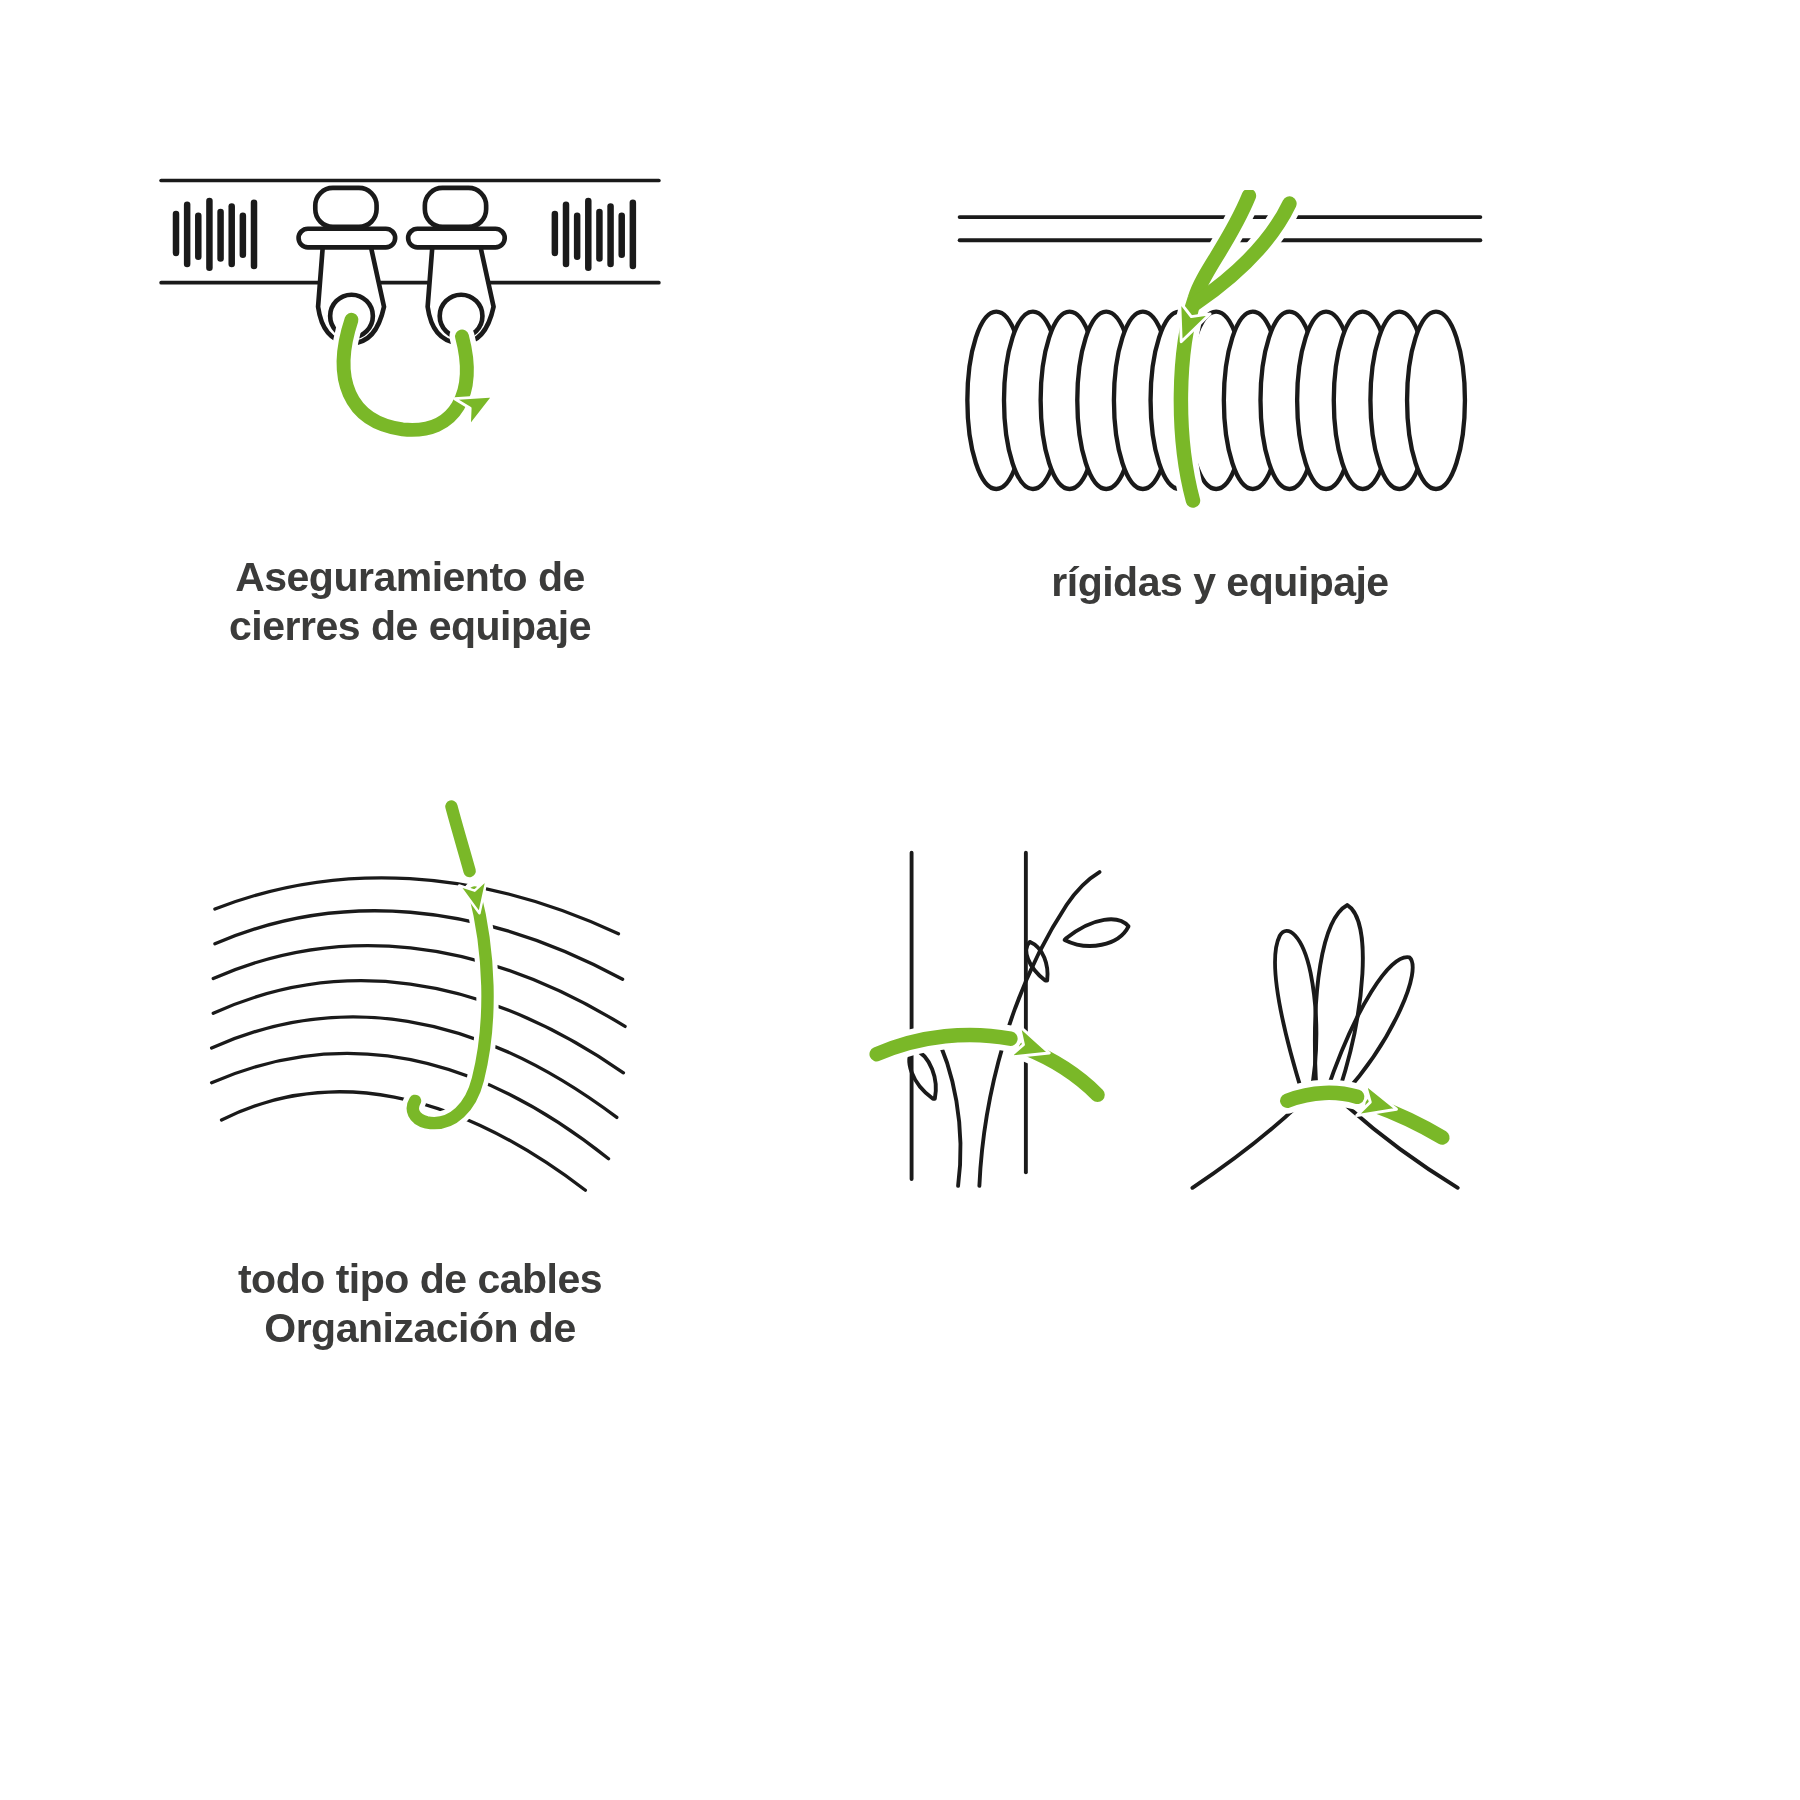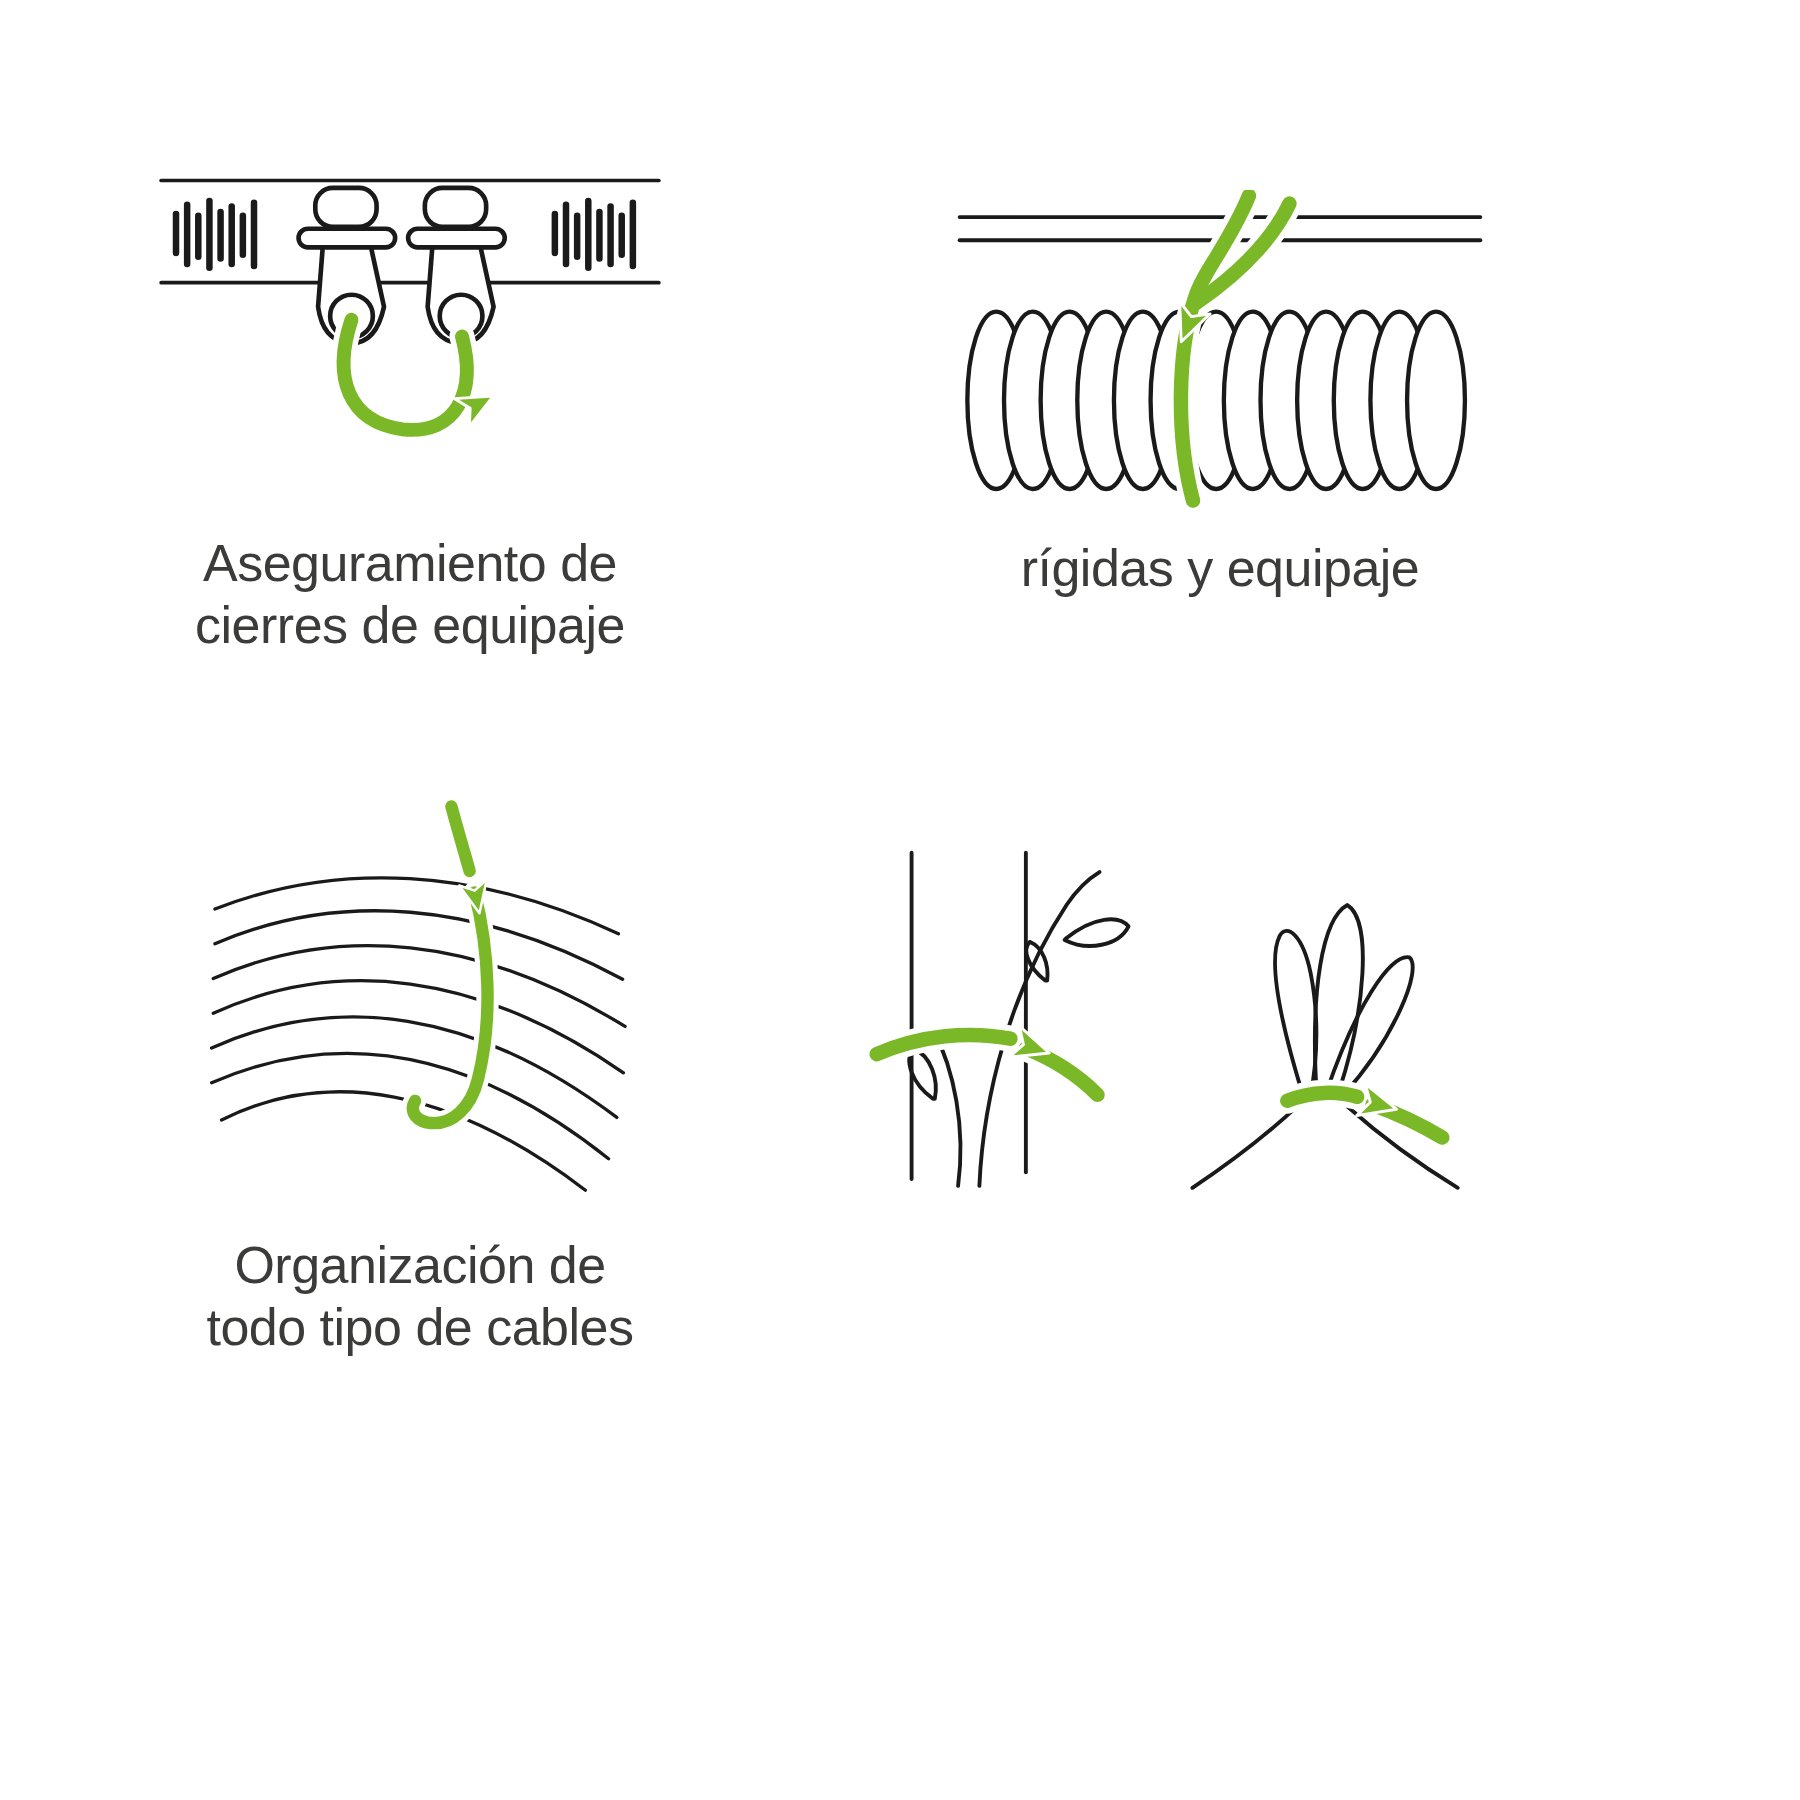--- a/index.html
+++ b/index.html
@@ -15,22 +15,22 @@
     font-family:"Liberation Sans",sans-serif;
     overflow:hidden;
   }
   figure.use-case{position:absolute;margin:0;display:flex;flex-direction:column;align-items:center;}
   .uc1{left:110px;top:160px;width:600px;}
   .uc2{left:920px;top:190px;width:600px;}
   .uc3{left:120px;top:785px;width:600px;}
   .uc4{left:850px;top:845px;width:650px;}
   .art{display:flex;justify-content:center;align-items:flex-start;}
   figcaption.caption{
-    margin-top:19px;text-align:center;font-weight:normal;
-    color:var(--text,#3b3b3a);font-size:52px;line-height:1.2;letter-spacing:-0.5px;
+    margin-top:40px;text-align:center;font-weight:bold;
+    color:var(--text,#3b3b3a);font-size:41px;line-height:1.2;letter-spacing:-0.5px;
     width:100%;
   }
   .cap-line{display:block;white-space:nowrap;}
   
   .ln,.ln4{fill:none;stroke:var(--line,#1a1a1a);stroke-linecap:round;stroke-linejoin:round;}
   .ln4{stroke-width:4;}
   .lnf{fill:#fff;stroke:var(--line,#1a1a1a);stroke-width:5;stroke-linejoin:round;}
   .ell{fill:#fff;stroke:var(--line,#1a1a1a);stroke-width:4.5;}
   .tooth{stroke:var(--line,#1a1a1a);stroke-width:7;stroke-linecap:round;}
   .casing{fill:none;stroke:#fff;stroke-width:27;stroke-linecap:round;stroke-linejoin:round;}
@@ -153,22 +153,22 @@
         <path class="casing" d="M326,130 C344,200 348,285 330,356 C322,388 300,414 268,408 C252,404 248,392 254,382"></path>
         <path class="tie" d="M298,26 C306,56 314,82 320,104"></path>
         <path class="tie" d="M326,130 C344,200 348,285 330,356 C322,388 300,414 268,408 C252,404 248,392 254,382"></path>
         <g transform="translate(324,118) rotate(78)">
           <polygon class="tie-head" points="0,-17 38,0 0,17 10,0"></polygon>
         </g>
       </g>
     </svg>
   </div>
   <figcaption class="caption">
+    <span class="cap-line">todo tipo de cables</span>
     <span class="cap-line">Organización de</span>
-    <span class="cap-line">todo tipo de cables</span>
   </figcaption>
 </figure>
 
 <figure class="use-case uc4">
   <div class="art">
     <svg width="620" height="368" viewBox="0 0 640 380">
 
       <g>
         <path class="ln4" d="M48,8 V345"></path>
         <path class="ln4" d="M166,8 V338"></path>

